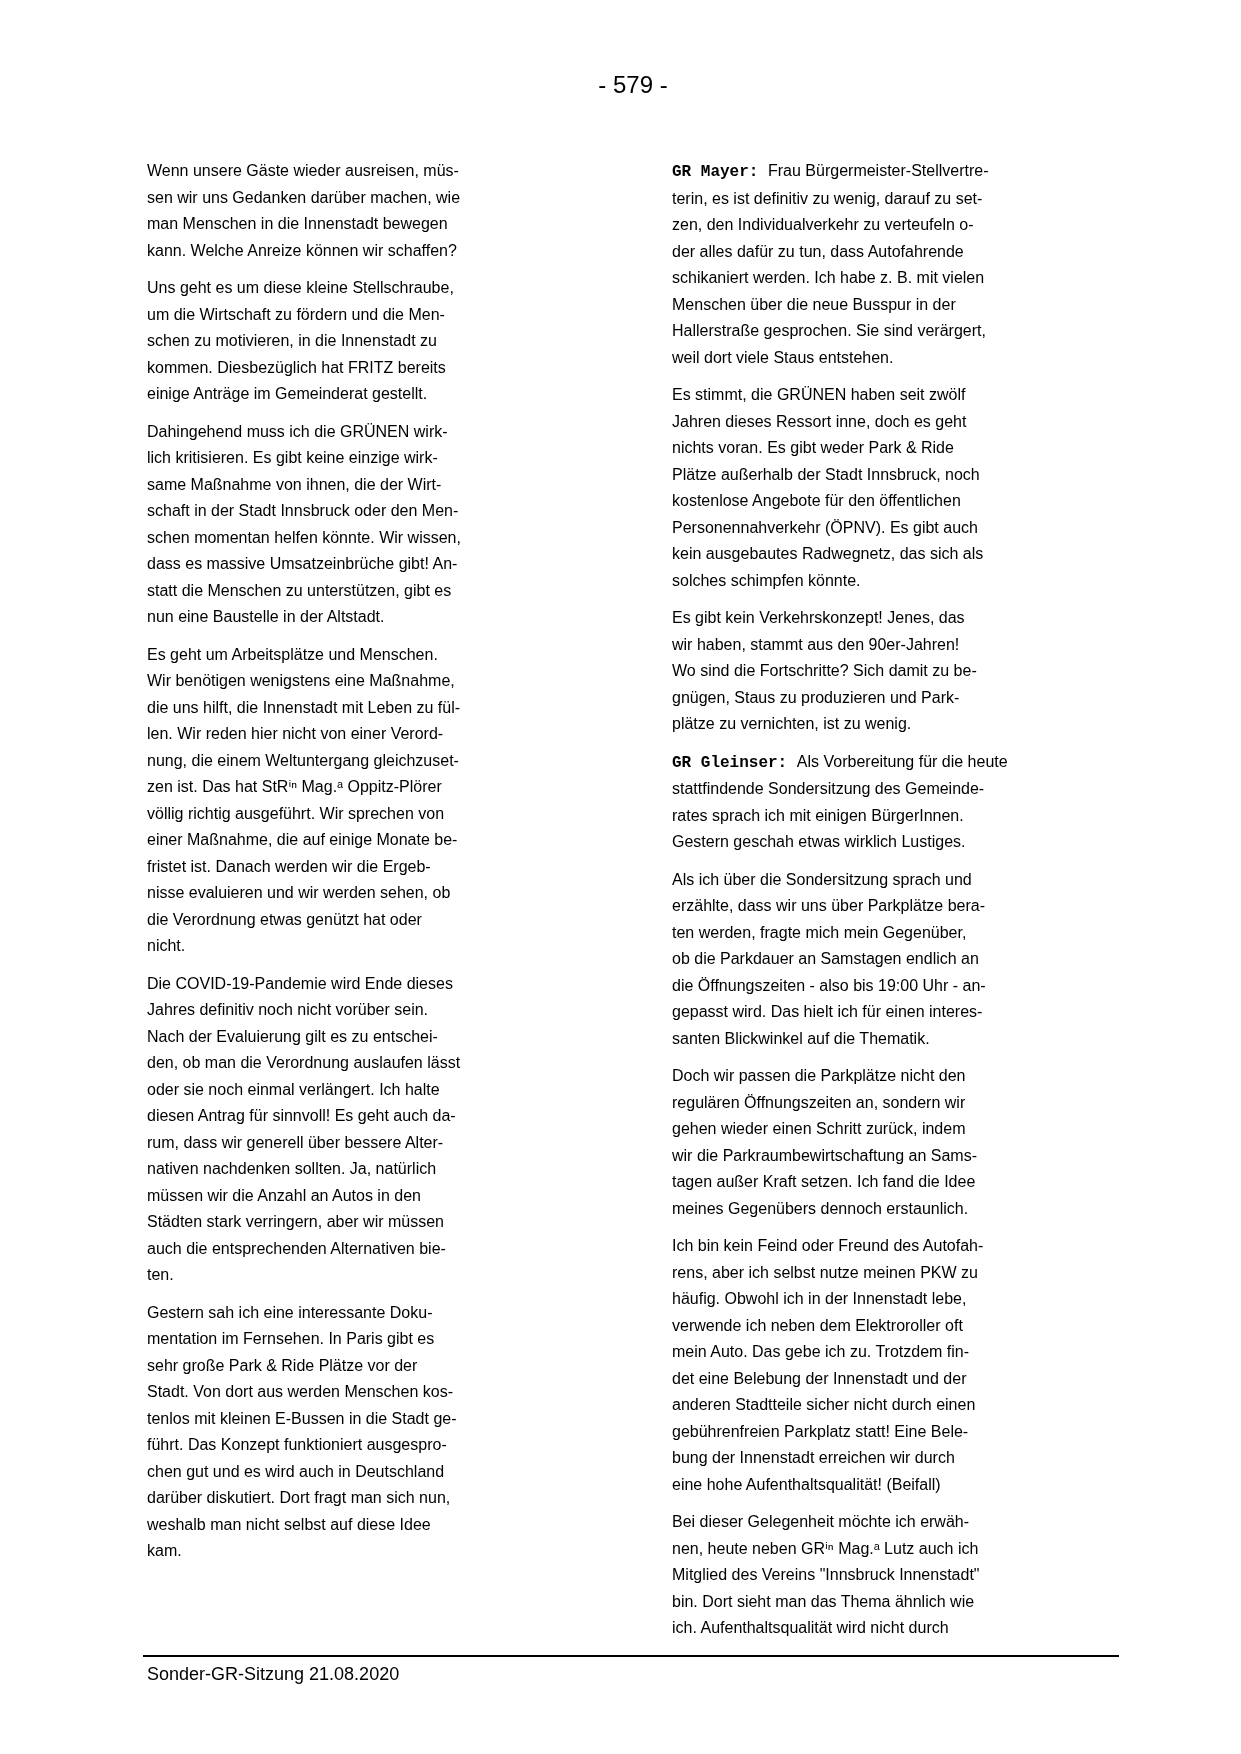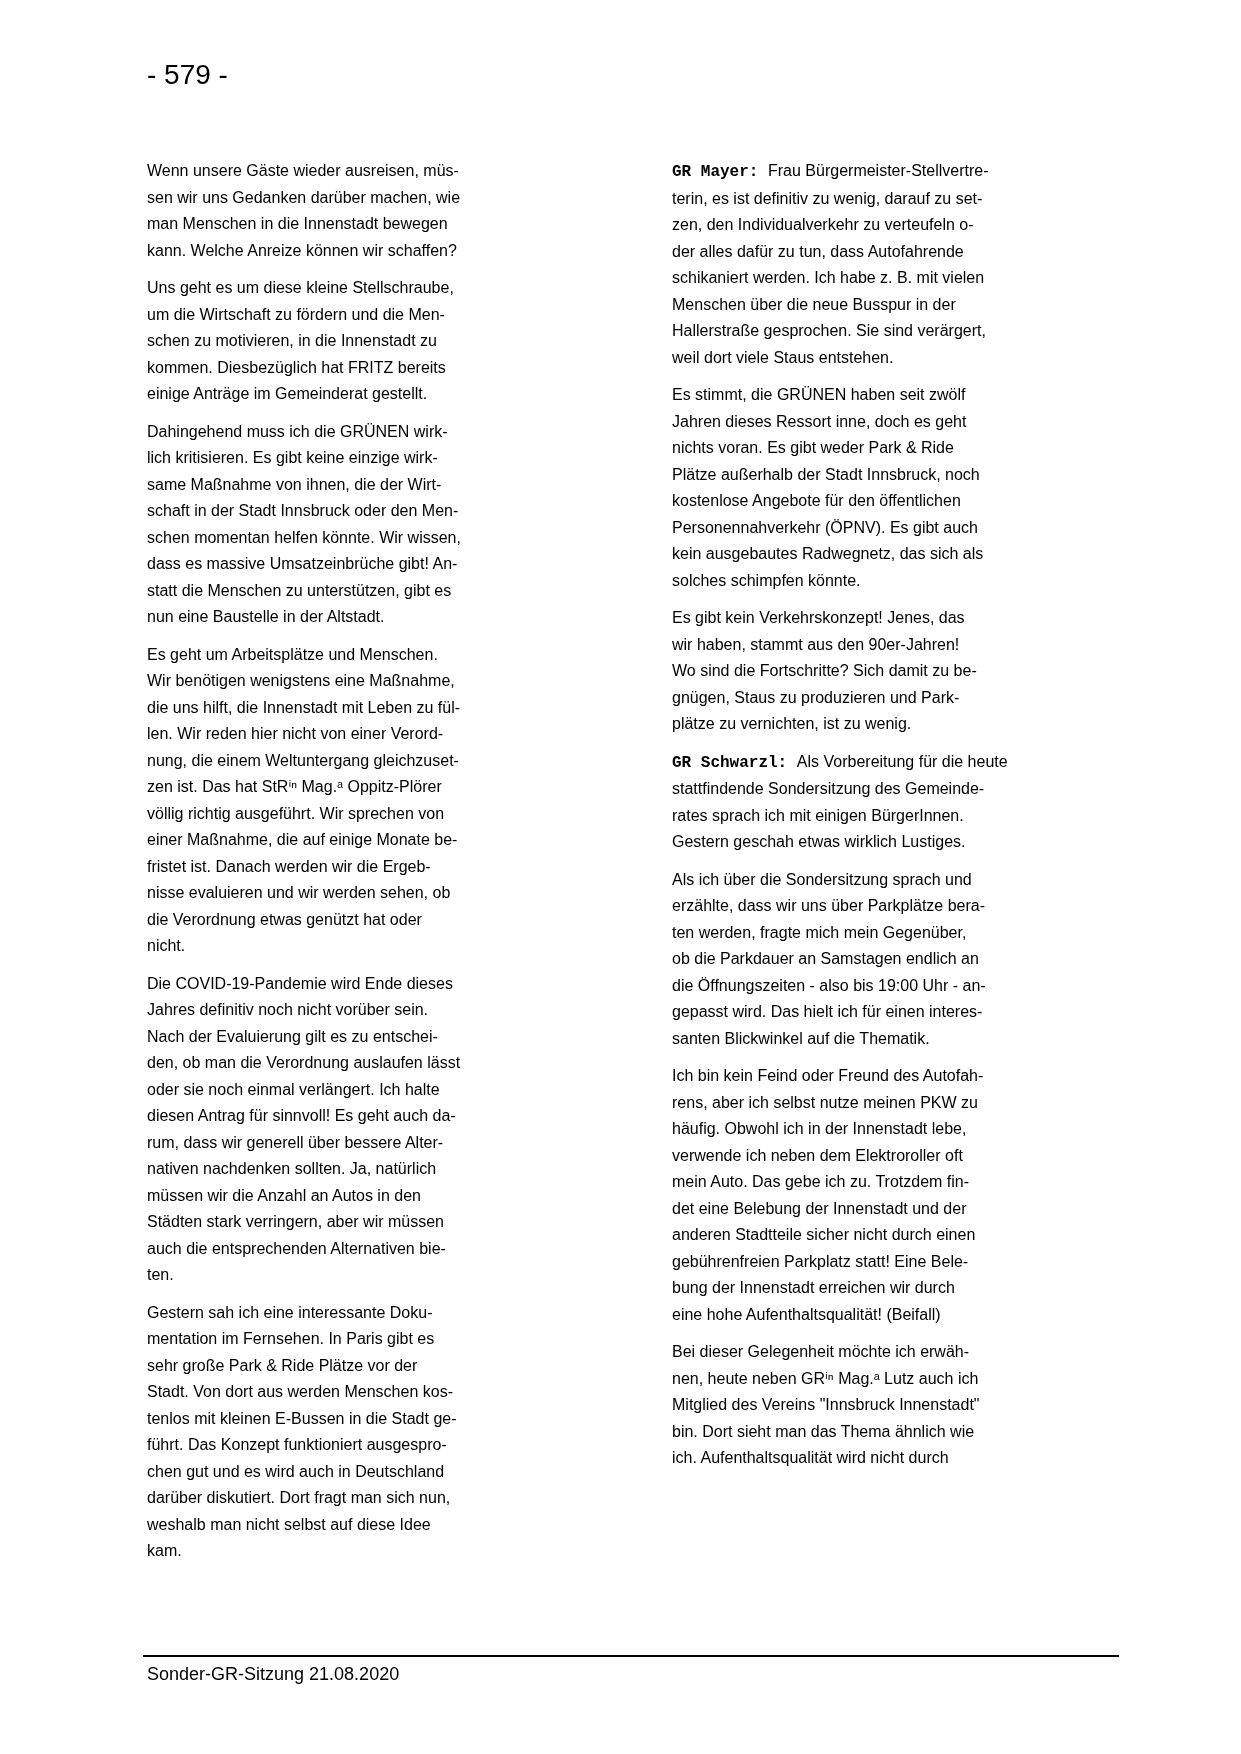--- a/index.html
+++ b/index.html
@@ -10,24 +10,25 @@
   body {
     width: 1241px;
     height: 1754px;
     position: relative;
     font-family: "Liberation Sans", "DejaVu Sans", sans-serif;
     color: #000000;
     overflow: hidden;
   }
   .page-number {
     position: absolute;
-    top: 62px;
+    top: 72px;
     left: 147px;
     width: 972px;
-    font-size: 28px;
+    text-align: center;
+    font-size: 24px;
     line-height: 26.5px;
   }
   .columns {
     position: absolute;
     top: 150px;
     left: 147px;
     width: 985px;
   }
   .col {
     position: absolute;
@@ -135,31 +136,37 @@
 Plätze außerhalb der Stadt Innsbruck, noch
 kostenlose Angebote für den öffentlichen
 Personennahverkehr (ÖPNV). Es gibt auch
 kein ausgebautes Radwegnetz, das sich als
 solches schimpfen könnte.</p>
     <p class="para">Es gibt kein Verkehrskonzept! Jenes, das
 wir haben, stammt aus den 90er-Jahren!
 Wo sind die Fortschritte? Sich damit zu be-
 gnügen, Staus zu produzieren und Park-
 plätze zu vernichten, ist zu wenig.</p>
-    <p class="para"><strong>GR Schwarzl: </strong><span>Als Vorbereitung für die heute
+    <p class="para"><strong>GR Gleinser: </strong><span>Als Vorbereitung für die heute
 stattfindende Sondersitzung des Gemeinde-
 rates sprach ich mit einigen BürgerInnen.
 Gestern geschah etwas wirklich Lustiges.</span></p>
     <p class="para">Als ich über die Sondersitzung sprach und
 erzählte, dass wir uns über Parkplätze bera-
 ten werden, fragte mich mein Gegenüber,
 ob die Parkdauer an Samstagen endlich an
 die Öffnungszeiten - also bis 19:00 Uhr - an-
 gepasst wird. Das hielt ich für einen interes-
 santen Blickwinkel auf die Thematik.</p>
+    <p class="para">Doch wir passen die Parkplätze nicht den
+regulären Öffnungszeiten an, sondern wir
+gehen wieder einen Schritt zurück, indem
+wir die Parkraumbewirtschaftung an Sams-
+tagen außer Kraft setzen. Ich fand die Idee
+meines Gegenübers dennoch erstaunlich.</p>
     <p class="para">Ich bin kein Feind oder Freund des Autofah-
 rens, aber ich selbst nutze meinen PKW zu
 häufig. Obwohl ich in der Innenstadt lebe,
 verwende ich neben dem Elektroroller oft
 mein Auto. Das gebe ich zu. Trotzdem fin-
 det eine Belebung der Innenstadt und der
 anderen Stadtteile sicher nicht durch einen
 gebührenfreien Parkplatz statt! Eine Bele-
 bung der Innenstadt erreichen wir durch
 eine hohe Aufenthaltsqualität! (Beifall)</p>

